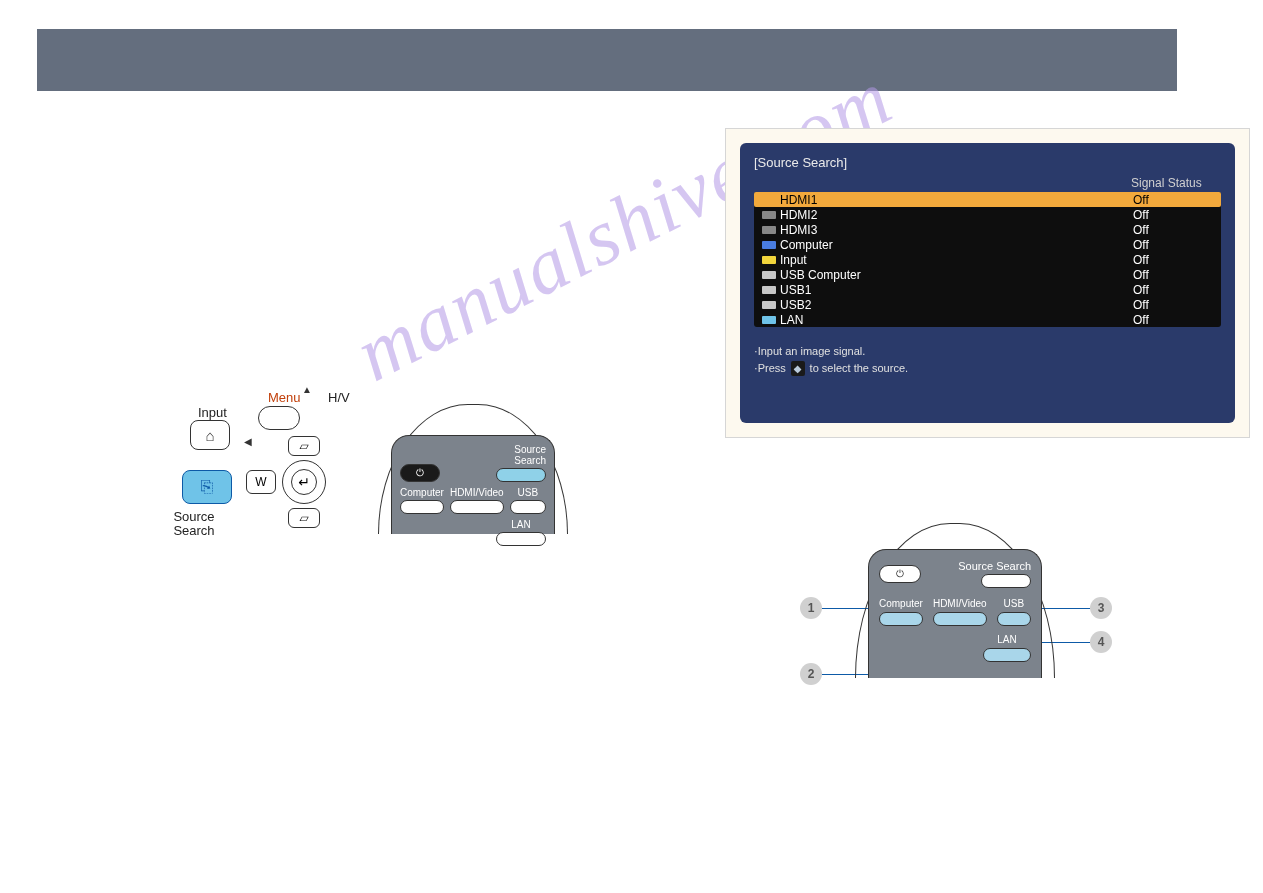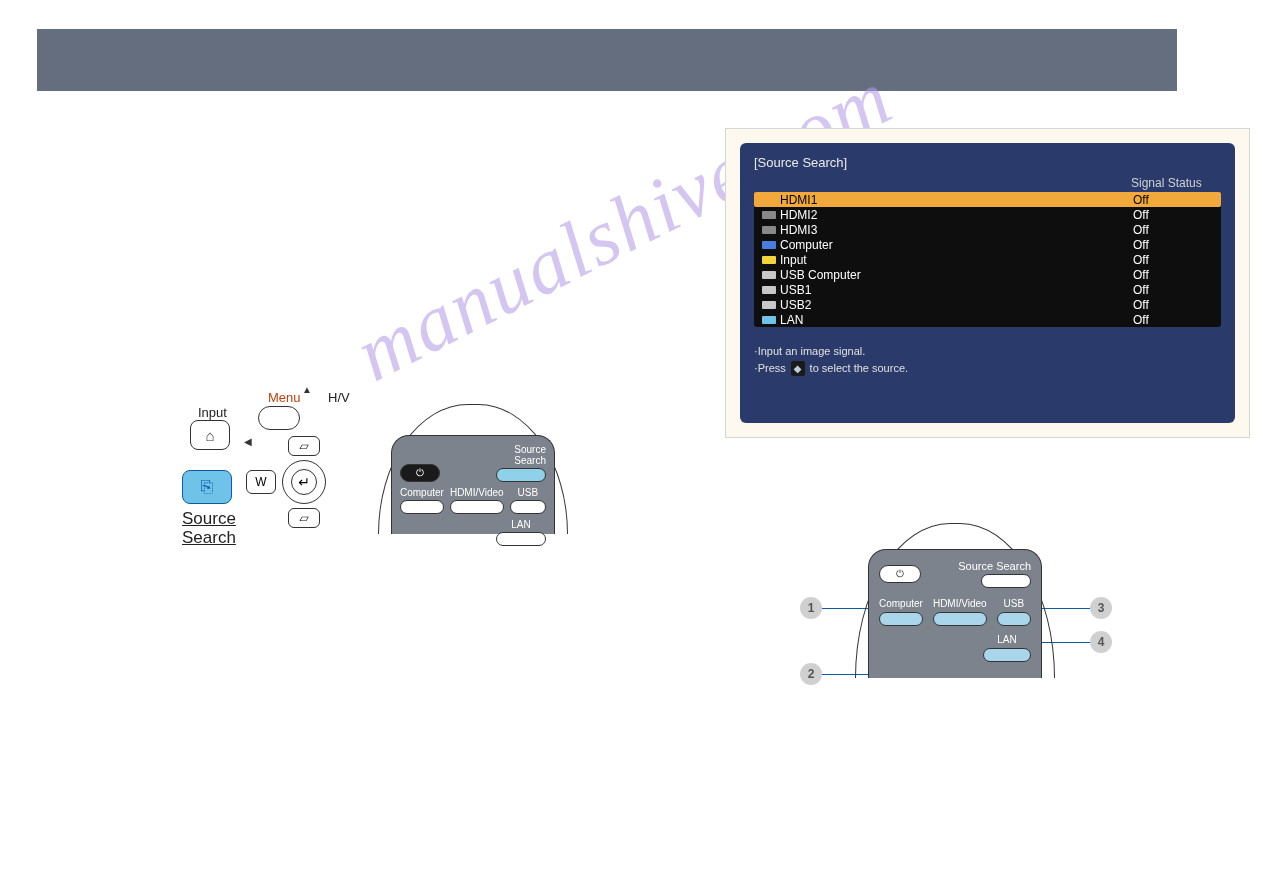--- a/index.html
+++ b/index.html
@@ -51,21 +51,21 @@
   }
   .home-icon { font-size: 15px; color: #333; }
   .source-btn {
     position: absolute; top: 80px; left: 14px;
     width: 50px; height: 34px;
     border: 1.5px solid #0d5aa7; border-radius: 8px;
     background: #6fc3e8;
     display: flex; align-items: center; justify-content: center;
   }
   .source-icon { font-size: 16px; color: #0d5aa7; }
-  .source-label { position: absolute; top: 120px; left: 14px; font-size: 17px; color: #222; text-align: center; line-height: 1.1; width: 44px; text-decoration: underline;}
+  .source-label { position: absolute; top: 120px; left: 4px; font-size: 13px; color: #222; text-align: center; line-height: 1.1; width: 44px;}
   .menu-label { position: absolute; top: 0px; left: 100px; font-size: 13px; color: #c2410c; }
   .menu-oval {
     position: absolute; top: 16px; left: 90px;
     width: 42px; height: 24px;
     border: 1.5px solid #333; border-radius: 12px;
     background: #fff;
   }
   .dpad {
     position: absolute; top: 42px; left: 86px; width: 100px; height: 100px;
   }

